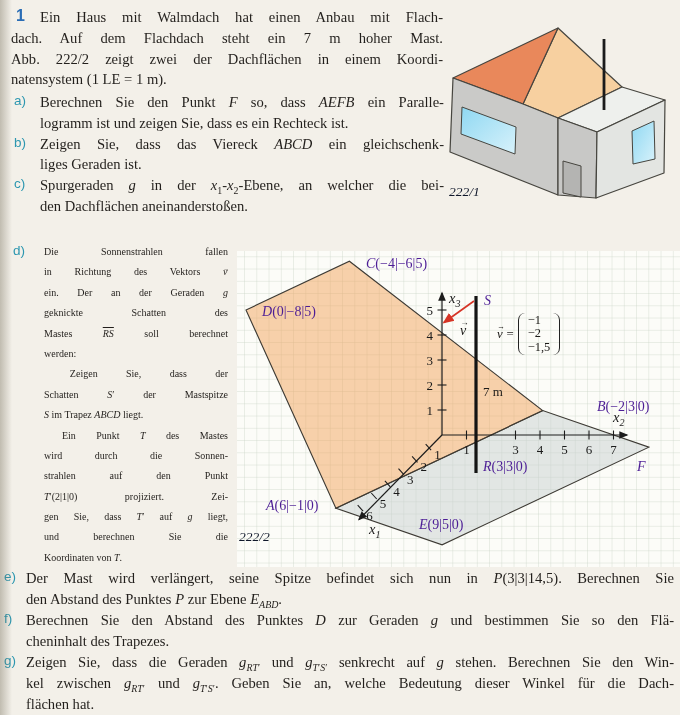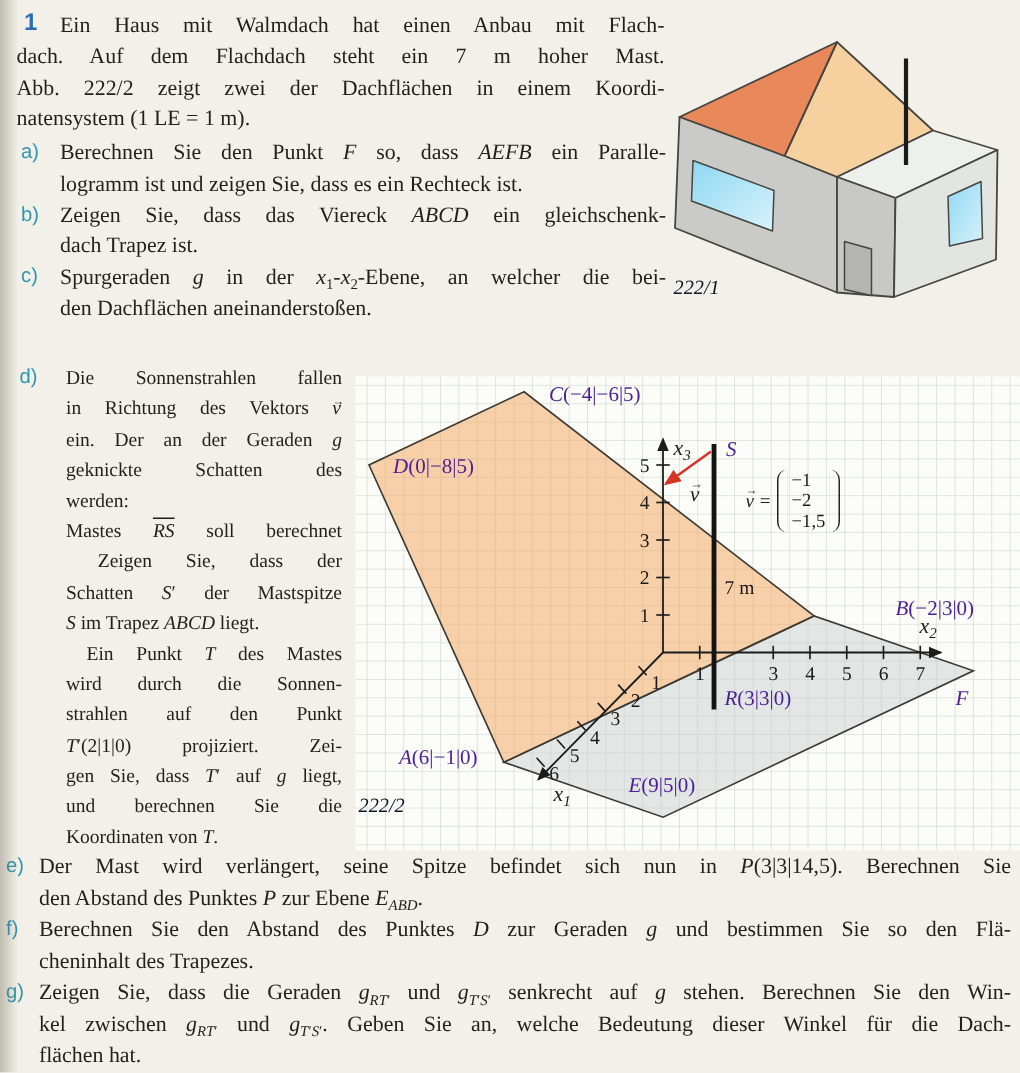--- a/index.html
+++ b/index.html
@@ -23,21 +23,21 @@
   .block{position:absolute;}
   .ln{overflow:hidden;text-align:justify;}
   .ln::after{content:"";display:inline-block;width:100%;height:0;}
   .ln.nj{text-align:left;}
   .ln.nj::after{content:none;}
   #intro{left:11px;top:7px;width:432px;font-size:14.6px;line-height:20.8px;}
   #intro .ln{height:20.8px;}
   #intro .first{margin-left:29px;}
   #abc{left:40px;top:92px;width:404px;font-size:14.6px;line-height:20.8px;}
   #abc .ln{height:20.8px;}
-  #dblk{left:44px;top:242px;width:184px;font-size:13px;line-height:20.4px;}
+  #dblk{left:44px;top:242px;width:184px;font-size:10px;line-height:20.4px;}
   #dblk .ln{height:20.4px;}
   #dblk .bl{text-indent:-6px;}
   #efg{left:26px;top:568px;width:648px;font-size:14.6px;line-height:21px;}
   #efg .ln{height:21px;}
 
   i{font-style:italic;}
   sub{font-size:.68em;}
   .ov{text-decoration:overline;font-style:italic;}
   .vec{display:inline-block;position:relative;font-style:italic;padding-right:.05em;}
   .vec::after{content:"\2192";position:absolute;left:.02em;top:-.62em;
@@ -154,33 +154,33 @@
     <div class="ln nj">natensystem (1 LE = 1 m).</div>
   </div>
 
   <div class="marker" style="left:14px;top:93px">a)</div>
   <div class="marker" style="left:14px;top:135px">b)</div>
   <div class="marker" style="left:14px;top:176px">c)</div>
   <div id="abc" class="block">
     <div class="ln">Berechnen Sie den Punkt <i>F</i> so, dass <i>AEFB</i> ein Paralle-</div>
     <div class="ln nj">logramm ist und zeigen Sie, dass es ein Rechteck ist.</div>
     <div class="ln">Zeigen Sie, dass das Viereck <i>ABCD</i> ein gleichschenk-</div>
-    <div class="ln nj">dach Trapez ist.</div>
+    <div class="ln nj">liges Geraden ist.</div>
     <div class="ln">Spurgeraden <i>g</i> in der <i>x</i><sub>1</sub>-<i>x</i><sub>2</sub>-Ebene, an welcher die bei-</div>
     <div class="ln nj">den Dachflächen aneinanderstoßen.</div>
   </div>
 
   <div class="marker" style="left:13px;top:243px">d)</div>
   <div id="dblk" class="block">
     <div class="ln">Die Sonnenstrahlen fallen</div>
     <div class="ln">in Richtung des Vektors <span class="vec">v</span></div>
     <div class="ln">ein. Der an der Geraden <i>g</i></div>
     <div class="ln">geknickte Schatten des</div>
+    <div class="ln">Mastes <span class="ov">RS</span> soll berechnet</div>
     <div class="ln nj">werden:</div>
-    <div class="ln">Mastes <span class="ov">RS</span> soll berechnet</div>
     <div class="ln bl">• Zeigen Sie, dass der</div>
     <div class="ln">Schatten <i>S</i>′ der Mastspitze</div>
     <div class="ln nj"><i>S</i> im Trapez <i>ABCD</i> liegt.</div>
     <div class="ln bl">• Ein Punkt <i>T</i> des Mastes</div>
     <div class="ln">wird durch die Sonnen-</div>
     <div class="ln">strahlen auf den Punkt</div>
     <div class="ln"><i>T</i>′(2|1|0) projiziert. Zei-</div>
     <div class="ln">gen Sie, dass <i>T</i>′ auf <i>g</i> liegt,</div>
     <div class="ln">und berechnen Sie die</div>
     <div class="ln nj">Koordinaten von <i>T</i>.</div>

